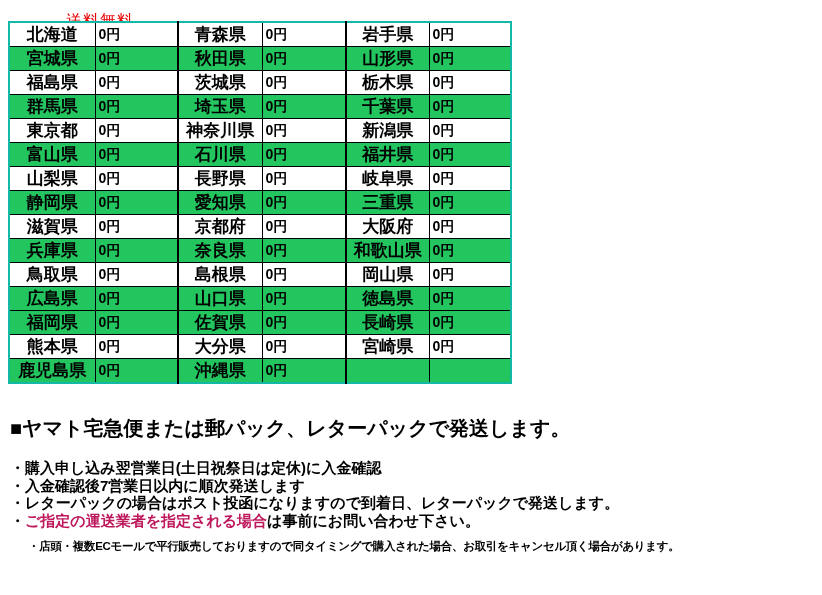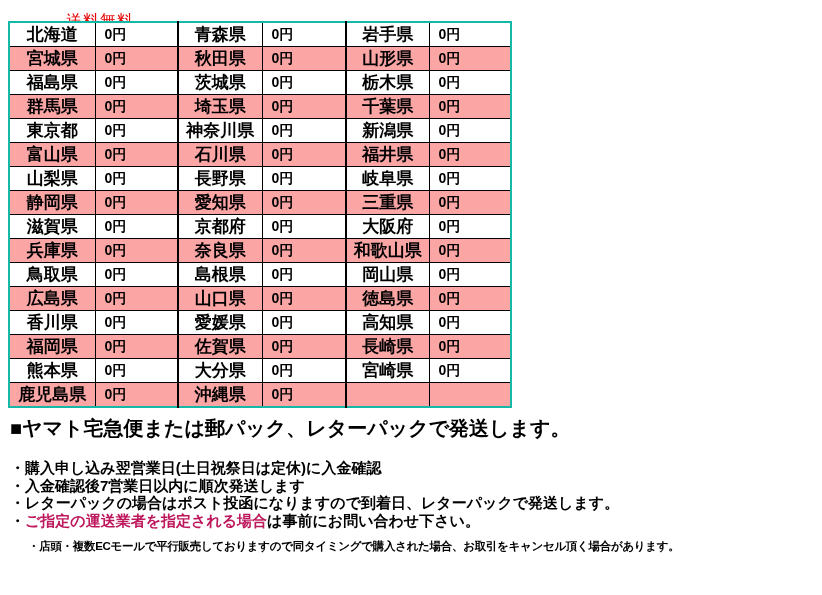--- a/index.html
+++ b/index.html
@@ -46,29 +46,29 @@
     overflow: hidden;
     vertical-align: middle;
   }
   table.fee-table td.pref {
     text-align: center;
     font-size: 17px;
     font-weight: bold;
   }
   table.fee-table td.price {
     text-align: left;
-    padding-left: 9px;
+    padding-left: 3px;
     font-size: 14px;
     font-weight: bold;
   }
   table.fee-table td.sep {
     border-left: 2px solid #000000;
   }
   table.fee-table tr.shaded td {
-    background: #fca5a5;
+    background: #22c55e;
   }
 
   
   .note-heading {
     position: absolute;
     left: 10px;
     top: 415px;
     font-size: 20px;
     font-weight: bold;
     white-space: nowrap;
@@ -198,28 +198,20 @@
         <td class="price">0円</td>
       </tr>
       <tr class="shaded">
         <td class="pref">広島県</td>
         <td class="price">0円</td>
         <td class="pref sep">山口県</td>
         <td class="price">0円</td>
         <td class="pref sep">徳島県</td>
         <td class="price">0円</td>
       </tr>
-      <tr>
-        <td class="pref">香川県</td>
-        <td class="price">0円</td>
-        <td class="pref sep">愛媛県</td>
-        <td class="price">0円</td>
-        <td class="pref sep">高知県</td>
-        <td class="price">0円</td>
-      </tr>
       <tr class="shaded">
         <td class="pref">福岡県</td>
         <td class="price">0円</td>
         <td class="pref sep">佐賀県</td>
         <td class="price">0円</td>
         <td class="pref sep">長崎県</td>
         <td class="price">0円</td>
       </tr>
       <tr>
         <td class="pref">熊本県</td>

